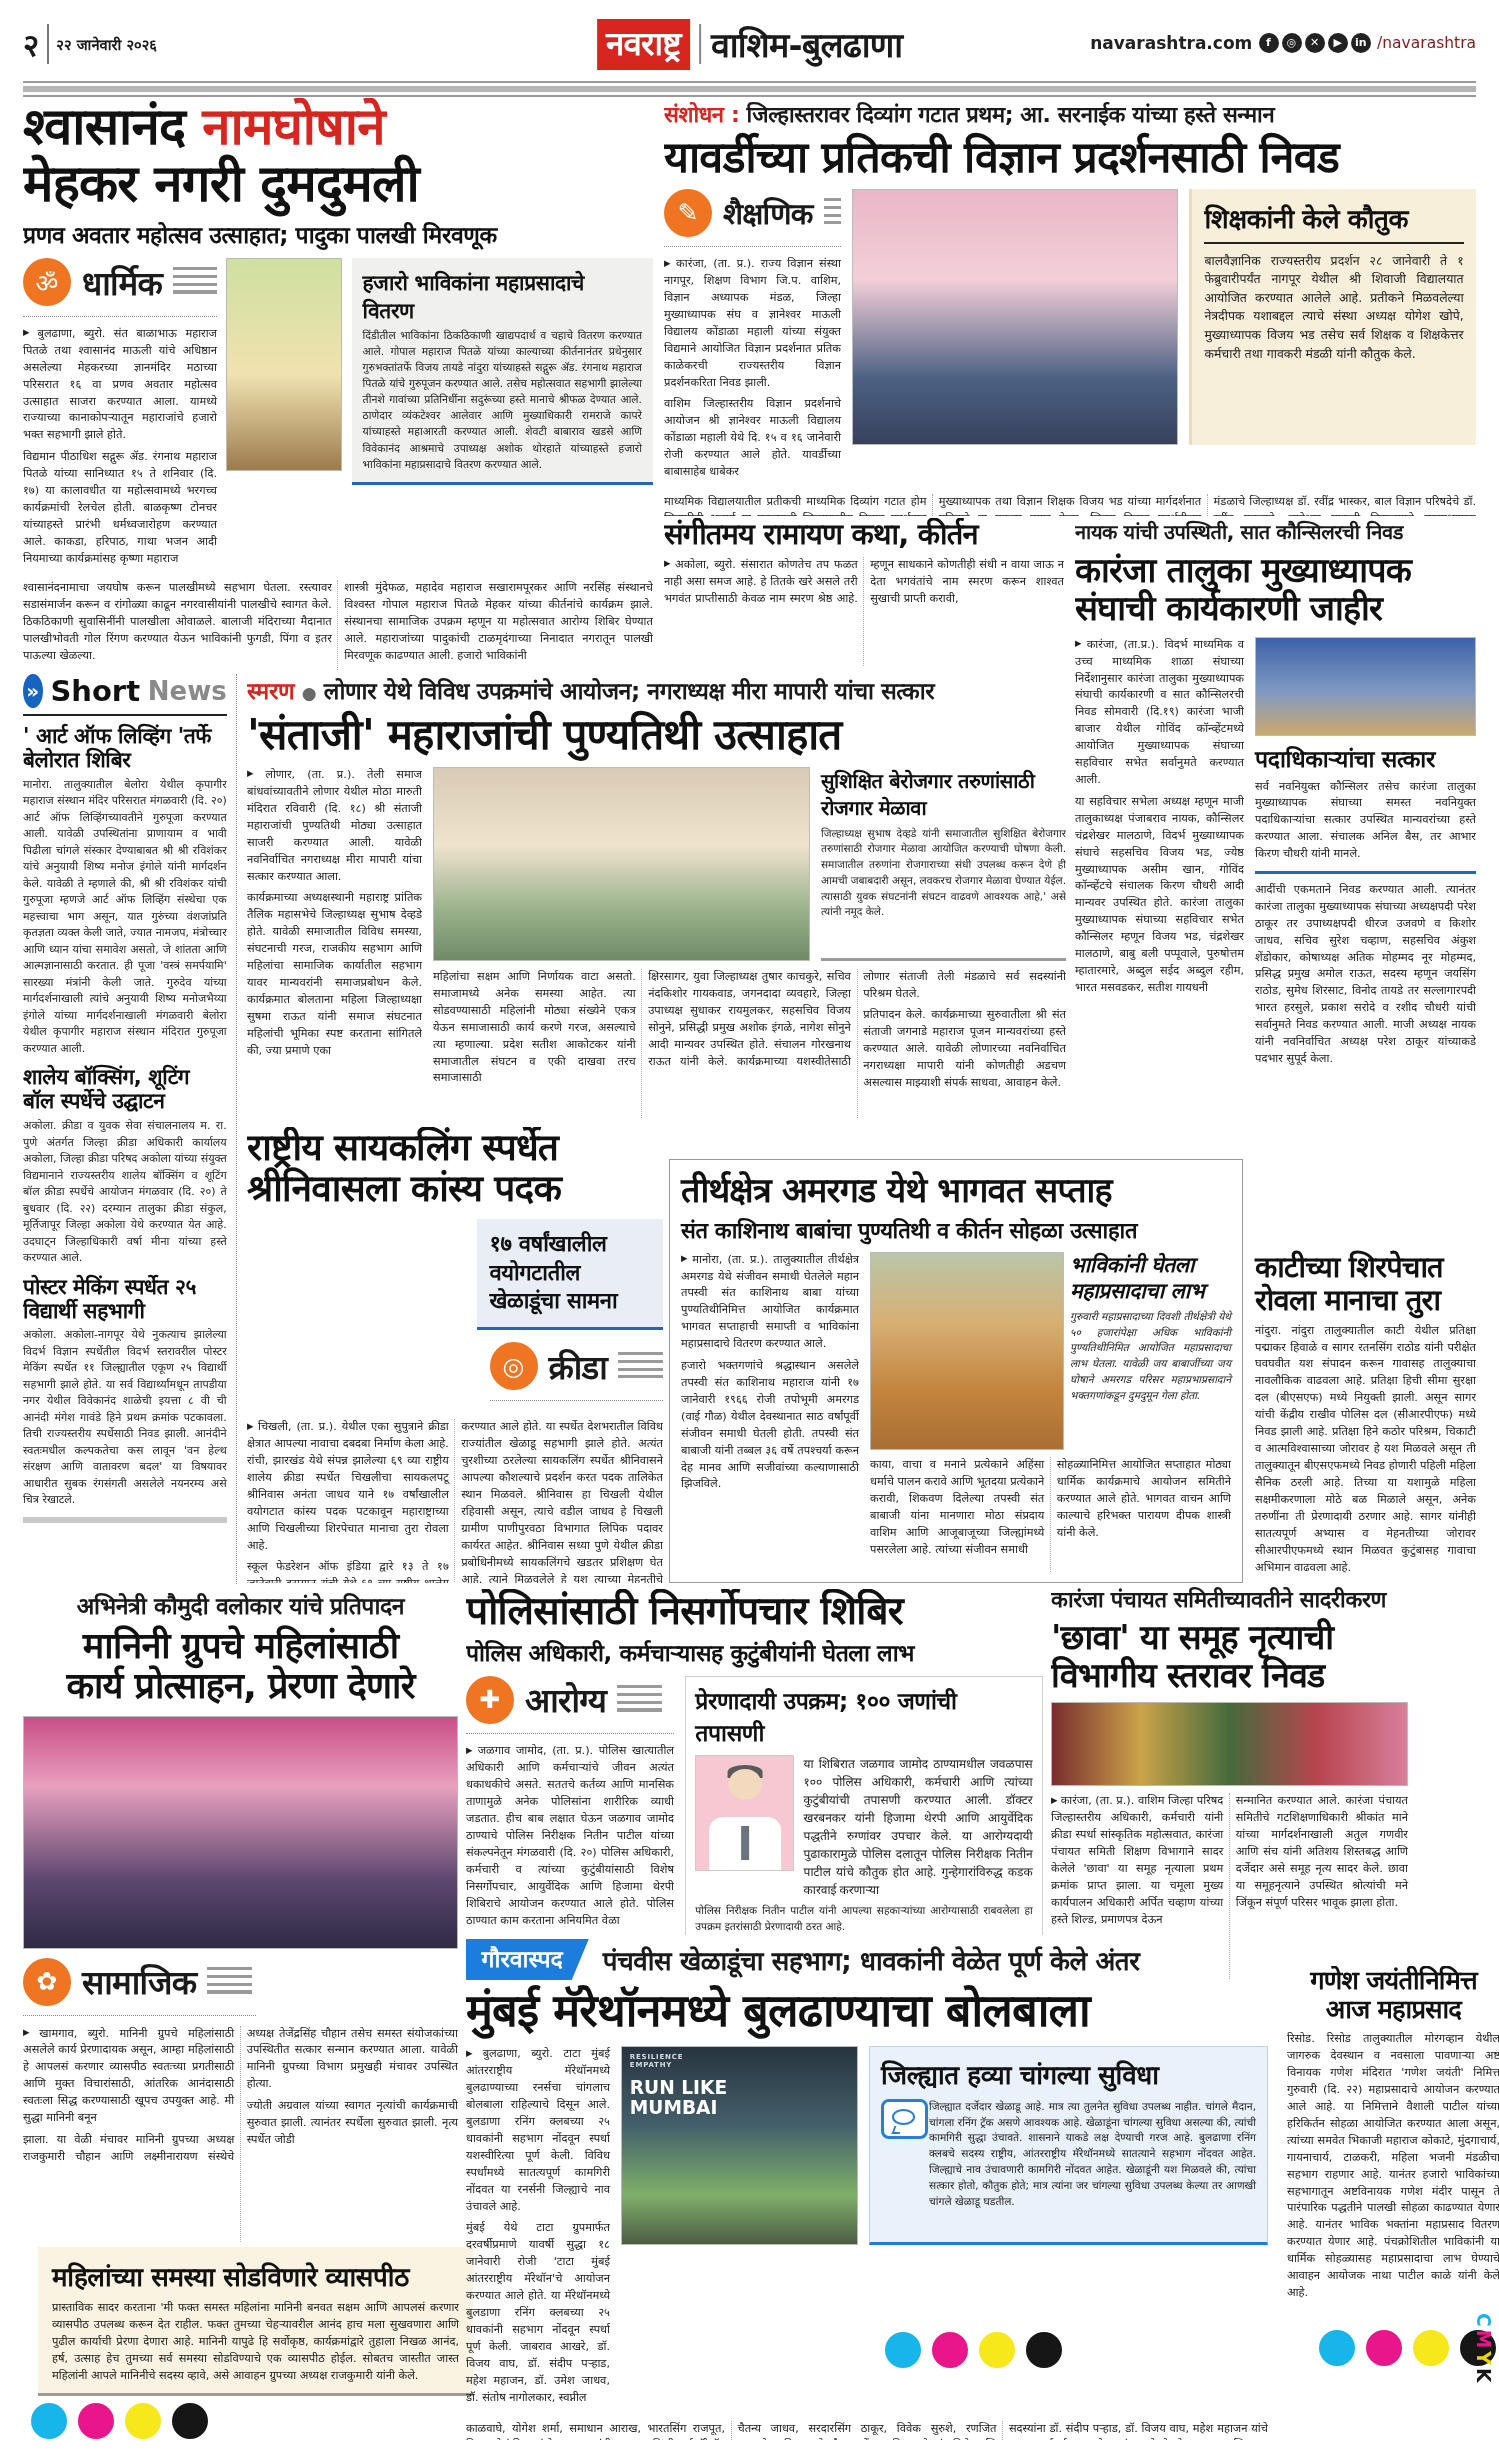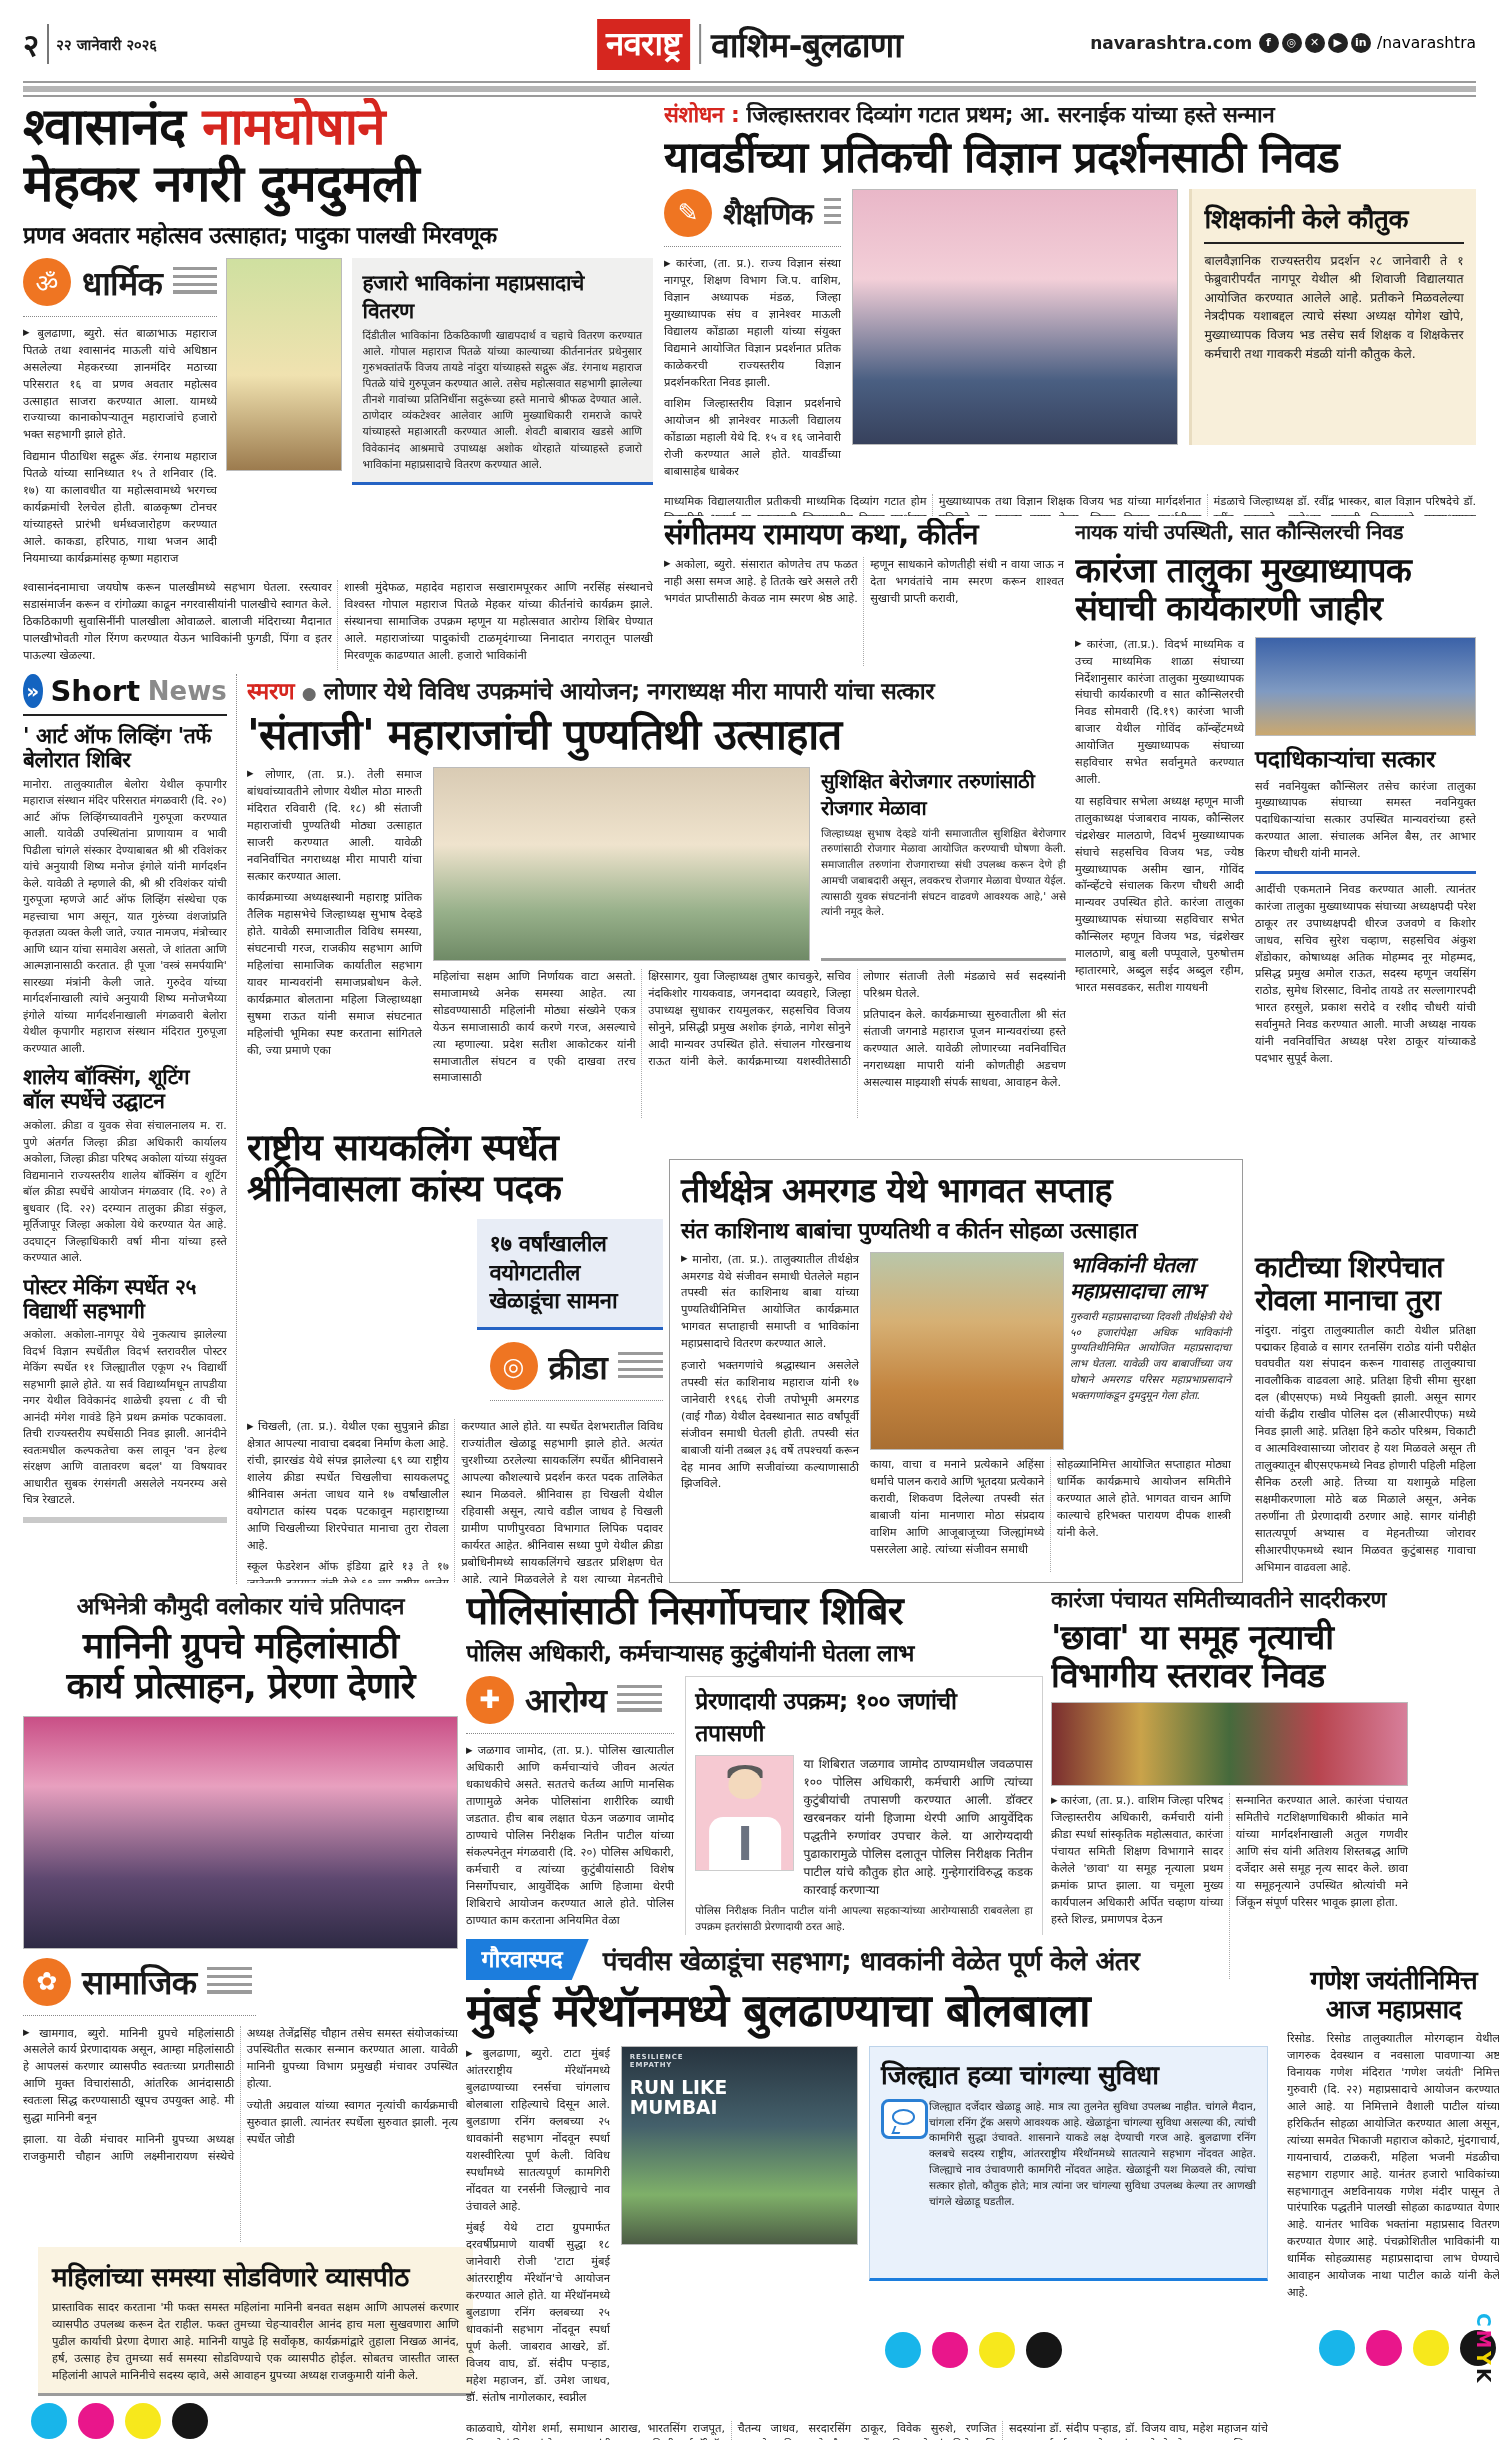--- a/index.html
+++ b/index.html
@@ -14,21 +14,21 @@
   .hdr-sep { width:1.6px; height:40px; background:#777; }
   .hdr-date { font-size:14.7px; font-weight:bold; }
   .masthead { position:absolute; left:50%; transform:translateX(-50%); top:4.7px; display:flex; align-items:center; gap:9.3px; }
   .brand { background:#d6261f; color:#fff; font-size:33px; font-weight:bold; padding:1.6px 9.3px 4.7px; letter-spacing:-0.8px; }
   .brand-bar { width:2.3px; height:40px; background:#888; }
   .edition { font-size:34px; font-weight:bold; letter-spacing:-0.8px; }
   .hdr-right { position:absolute; right:0; top:18.6px; display:flex; align-items:center; gap:6.2px; }
   .site { font-size:17px; font-weight:bold; color:#222; }
   .soc { display:flex; gap:3.1px; }
   .soc span { width:20px; height:20px; border-radius:50%; background:#222; color:#fff; font-size:11px; font-weight:bold; display:flex; align-items:center; justify-content:center; }
-  .handle { font-size:15.5px; color:#000000; }
+  .handle { font-size:15.5px; color:#7f1d1d; }
   .rules { position:absolute; left:23px; right:23px; top:81px; }
   .rules div { background:#9a9a9a; }
   .r1{height:2.3px; margin-bottom:3.1px;} .r2{height:5.4px; background:#b5b5b5 !important; margin-bottom:3.1px;} .r3{height:2.3px;}
 
   
   section { position:absolute; overflow:hidden; }
   .kicker { font-size:22px; font-weight:bold; letter-spacing:-0.4px; }
   .kicker .red { color:#d6261f; }
   .hl { font-weight:bold; letter-spacing:-0.8px; line-height:1.12; color:#111; }
   .hl .red { color:#d6261f; }
@@ -396,21 +396,21 @@
         <div style="position:absolute; left:7.8px; top:6.2px; color:#d8dde2; font-size:7px; font-weight:bold; letter-spacing:0.8px;">
           <div>RESILIENCE</div>
           <div>EMPATHY</div>
         </div>
         <div style="position:absolute; left:7.8px; top:31px; color:#fff; font-size:18.6px; font-weight:bold; line-height:1.05;">
           <div>RUN LIKE</div>
           <div>MUMBAI</div>
         </div>
       </div>
       <div style="flex:1;">
-        <div style="background:#e9f1fb; border:0.8px solid #bcd3ea; border-bottom:3.9px solid #1c7ddd; padding:9.3px 11px; height:235px;">
+        <div style="background:#e9f1fb; border:0.8px solid #bcd3ea; border-bottom:3.9px solid #1c7ddd; padding:9.3px 11px; height:199px;">
           <div class="box-t" style="font-size:26px; margin-bottom:6.2px;">जिल्ह्यात हव्या चांगल्या सुविधा</div>
           <div style="display:flex; gap:1px;">
             <span class="speech">
                 <i></i>
                 <em></em>
               </span>
             <div class="bt" style="font-size:10.6px;">जिल्ह्यात दर्जेदार खेळाडू आहे. मात्र त्या तुलनेत सुविधा उपलब्ध नाहीत. चांगले मैदान, चांगला रनिंग ट्रॅक असणे आवश्यक आहे. खेळाडूंना चांगल्या सुविधा असल्या की, त्यांची कामगिरी सुद्धा उंचावते. शासनाने याकडे लक्ष देण्याची गरज आहे. बुलढाणा रनिंग क्लबचे सदस्य राष्ट्रीय, आंतरराष्ट्रीय मॅरेथॉनमध्ये सातत्याने सहभाग नोंदवत आहेत. जिल्ह्याचे नाव उंचावणारी कामगिरी नोंदवत आहेत. खेळाडूंनी यश मिळवले की, त्यांचा सत्कार होतो, कौतुक होते; मात्र त्यांना जर चांगल्या सुविधा उपलब्ध केल्या तर आणखी चांगले खेळाडू घडतील.</div>
           </div>
         </div>
       </div>

